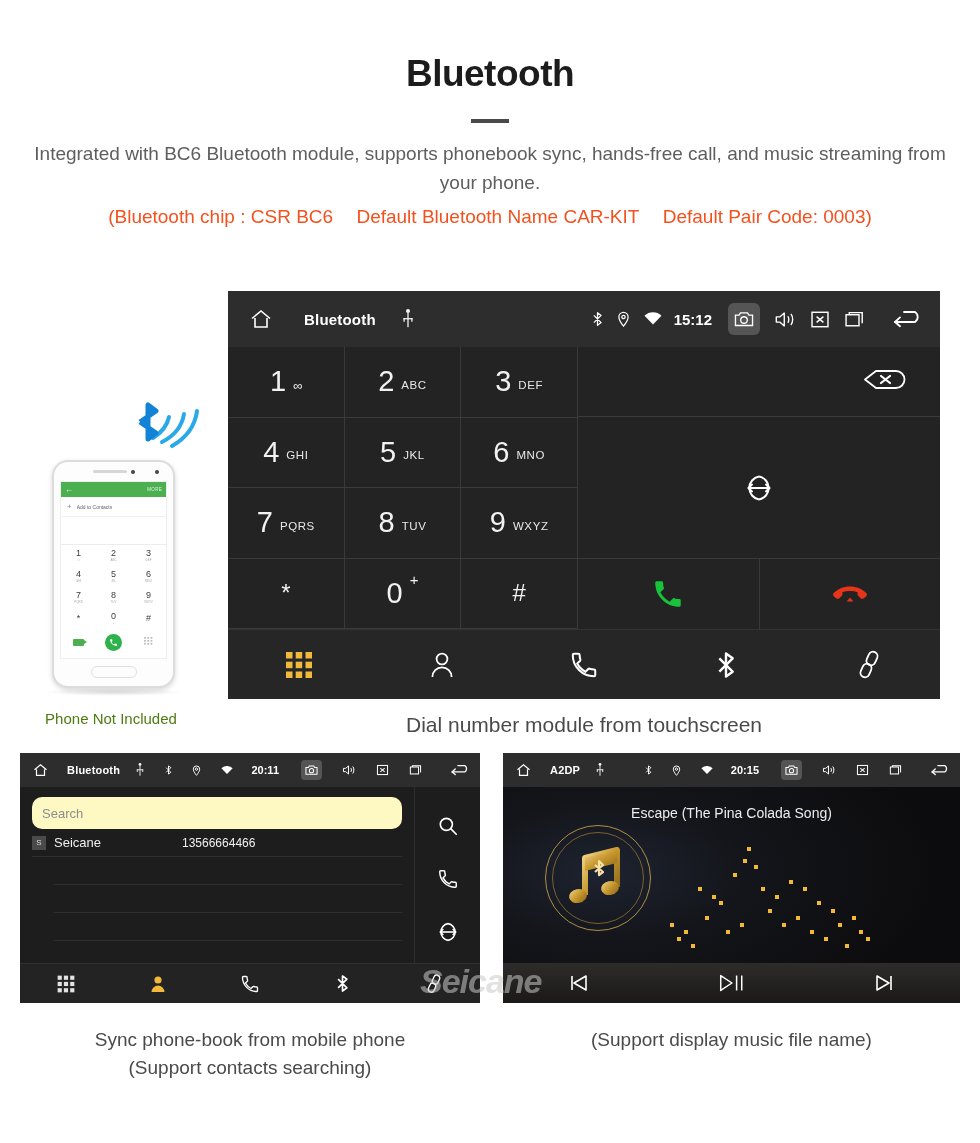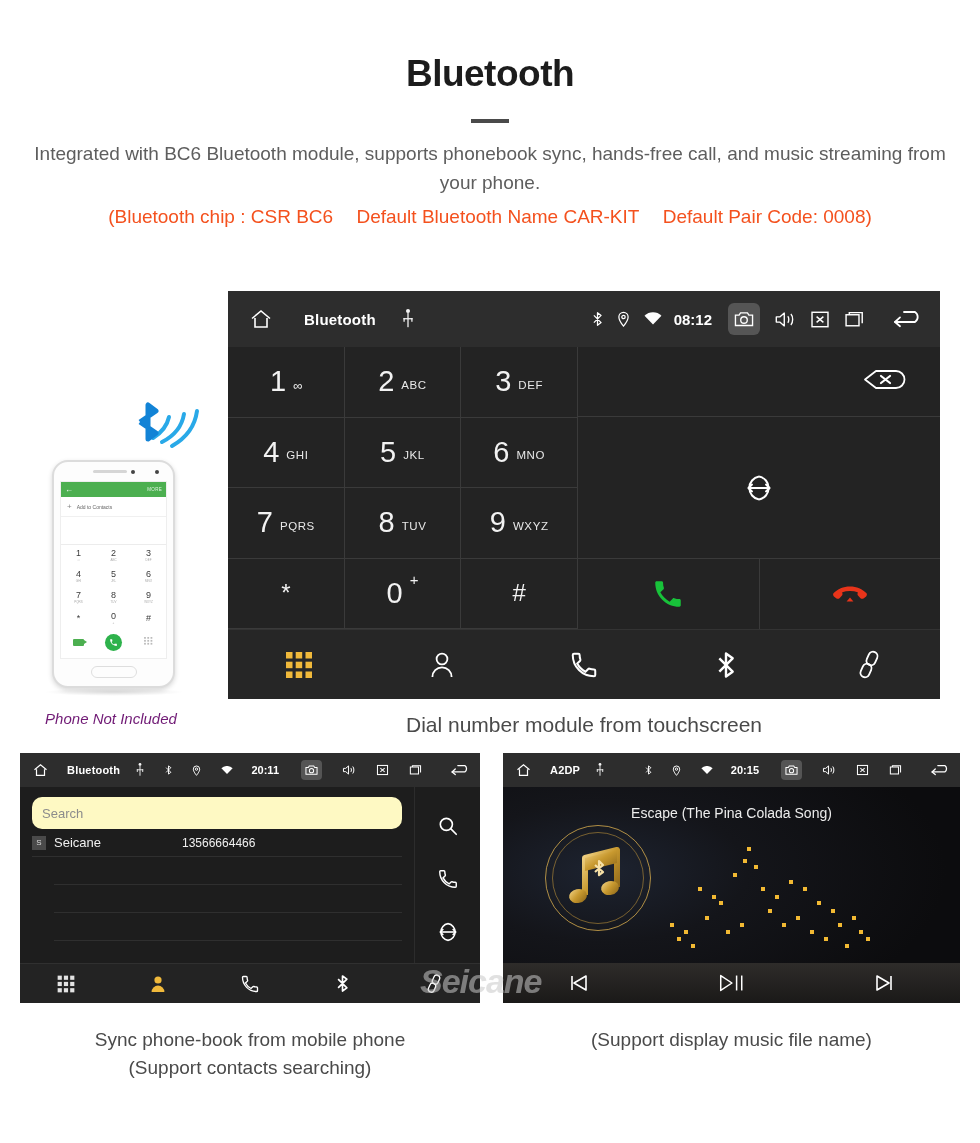--- a/index.html
+++ b/index.html
@@ -147,21 +147,21 @@
   .ph-vid { width: 11px; height: 7px; background: #4caf50; border-radius: 1px; position: relative; }
   .ph-vid:after { content:""; position:absolute; right:-3px; top:1px; border-left:3px solid #4caf50; border-top:2.5px solid transparent; border-bottom:2.5px solid transparent;}
   .ph-callbtn { width: 17px; height: 17px; border-radius: 50%; background: #2eb24c; display: flex; align-items: center; justify-content: center; }
   .ph-bot { height: 26px; display: flex; align-items: center; justify-content: center; position: relative; }
   .ph-home { width: 46px; height: 12px; border: 1.5px solid #dedede; border-radius: 7px; }
   .ph-shadow { position: absolute; left: 0; top: 290px; width: 140px; height: 8px; background: radial-gradient(ellipse at center, rgba(0,0,0,.12) 0%, rgba(0,0,0,0) 70%); }
 
   .not-included {
     position: absolute; left: 26px; top: 710px;
     width: 170px; text-align: center;
-    font-size: 15px; color: #701a75; font-style: italic;
+    font-size: 15px; color: #4d7c0f;
   }
 
   .cap-main {
     position: absolute; left: 228px; top: 713px; width: 712px;
     text-align: center; font-size: 21px; color: #4a4a4a;
   }
 
   
   .panel-contacts {
     position: absolute; left: 20px; top: 753px;
@@ -241,21 +241,21 @@
 </style>
 </head>
 <body>
 
 <div class="page-title">Bluetooth</div>
 <div class="title-rule"></div>
 <div class="intro">Integrated with BC6 Bluetooth module, supports phonebook sync, hands-free call, and music streaming from your phone.</div>
 <div class="spec-line">
   <span>(Bluetooth chip : CSR BC6</span>
   <span>Default Bluetooth Name CAR-KIT</span>
-  <span>Default Pair Code: 0008)</span>
+  <span>Default Pair Code: 0003)</span>
 </div>
 
 <div class="phone-wrap">
   <div class="bt-waves">
     <svg width="80" height="58" viewBox="0 0 80 58">
       <g fill="none" stroke="#29a9e8" stroke-width="4" stroke-linecap="round">
         <path d="M36 44 C48 38 56 28 58 16"></path>
         <path d="M46 48 C60 40 69 28 71 13"></path>
         <path d="M27 40 C35 35 41 28 43 19"></path>
       </g>
@@ -394,21 +394,21 @@
         <svg width="13" height="16" viewBox="0 0 14 18" fill="none" stroke="#fff" stroke-width="1.4">
             <path d="M7 17 C7 17 12.2 10.8 12.2 6.8 A5.2 5.2 0 0 0 1.8 6.8 C1.8 10.8 7 17 7 17z"></path>
             <circle cx="7" cy="6.8" r="1.9"></circle>
           </svg>
       </span>
       <span class="ico">
         <svg width="18" height="14" viewBox="0 0 20 14" fill="#fff">
             <path d="M10 13 L0.6 3.3 A13.4 13.4 0 0 1 19.4 3.3 z"></path>
           </svg>
       </span>
-      <span class="sb-clock">08:12</span>
+      <span class="sb-clock">15:12</span>
       <span class="sb-cam-wrap">
         <svg width="20" height="18" viewBox="0 0 22 19" fill="none" stroke="#fff" stroke-width="1.5">
             <path d="M1.6 5.2h4l1.6-2.4h7.6L16.4 5.2h4v11.5H1.6z"></path>
             <circle cx="11" cy="10.6" r="3.6"></circle>
           </svg>
       </span>
       <span class="ico">
         <svg width="22" height="19" viewBox="0 0 24 20" fill="none" stroke="#fff" stroke-width="1.5" stroke-linejoin="round">
             <path d="M2.5 7.2h3.8L11.2 3v14L6.3 12.8H2.5z"></path>
             <path d="M15 6.5c1.5 1.4 1.5 5.6 0 7"></path>

